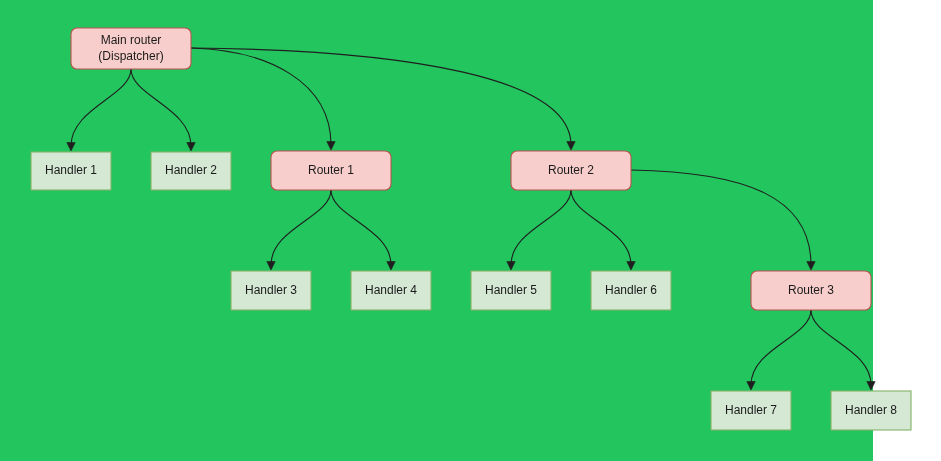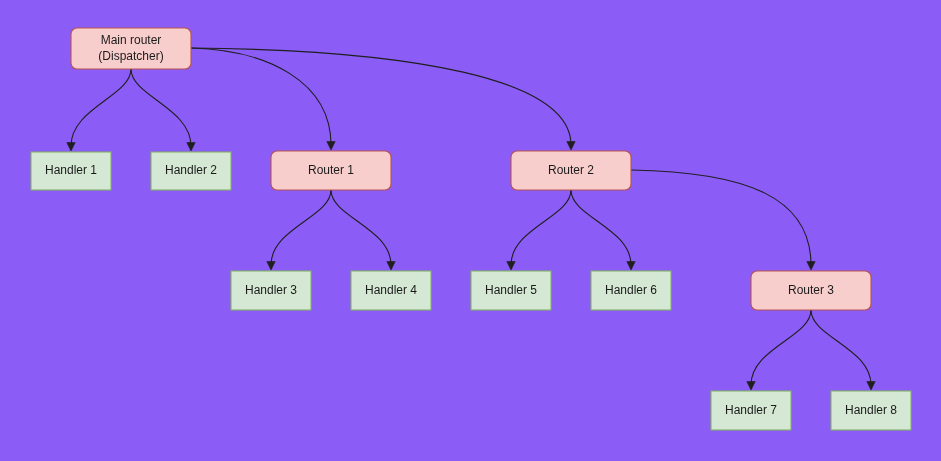--- a/index.html
+++ b/index.html
@@ -9,23 +9,23 @@
     background: #ffffff;
   }
   body {
     width: 941px;
     height: 461px;
     font-family: "Liberation Sans", sans-serif;
     overflow: hidden;
   }
   #diagram-canvas {
     position: relative;
-    width: 941px;
+    width: 873px;
     height: 461px;
-    background: #8b5cf6;
+    background: #22c55e;
   }
   svg.diagram-svg {
     position: absolute;
     top: 0;
     left: 0;
     width: 941px;
     height: 461px;
     display: block;
   }
   .node-label {

